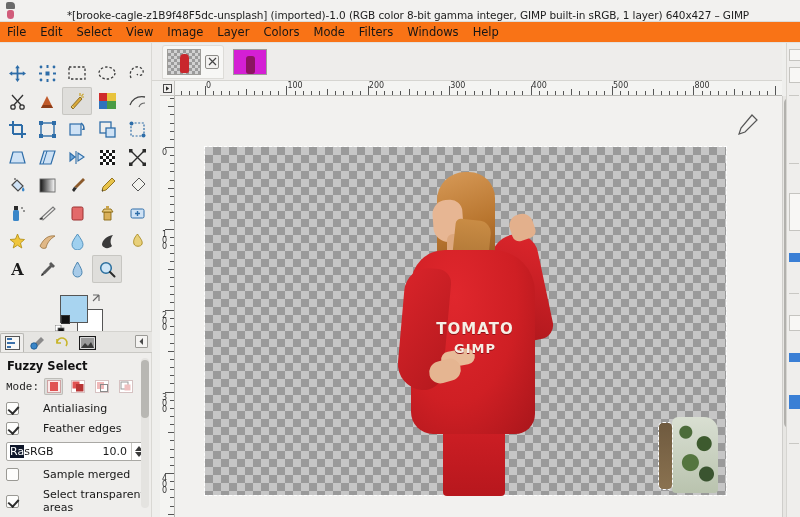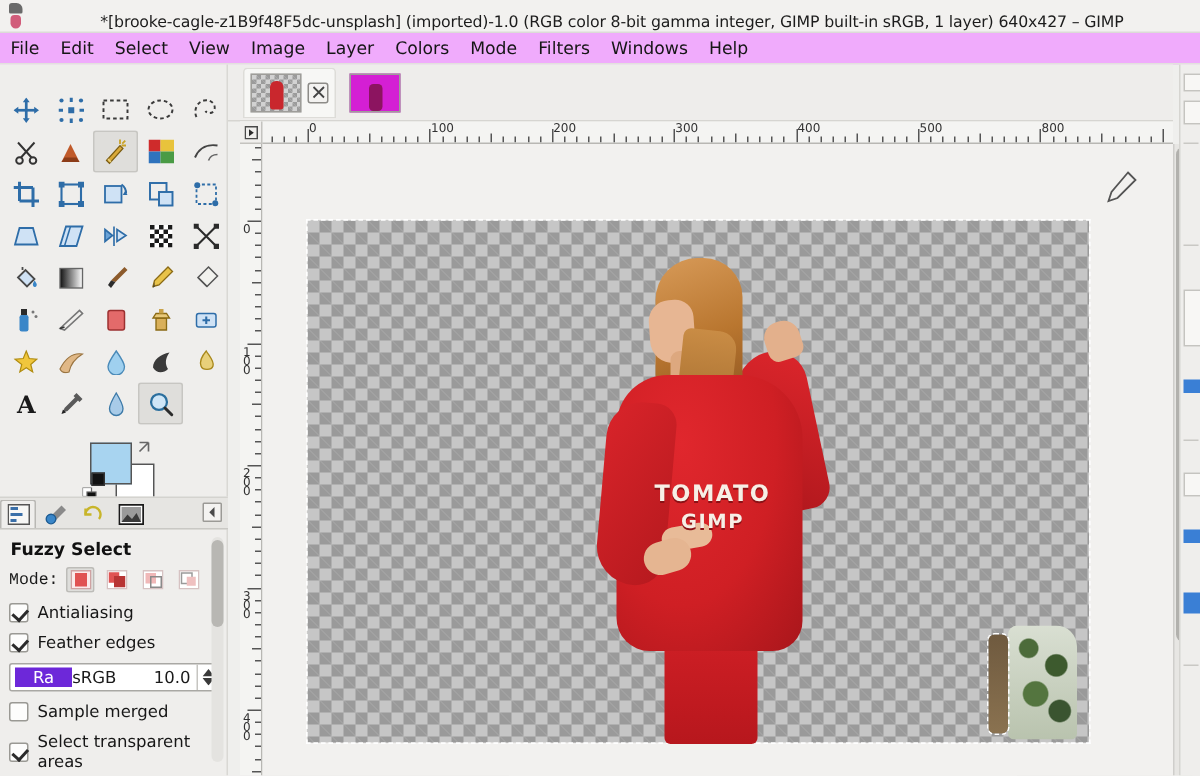--- a/index.html
+++ b/index.html
@@ -31,21 +31,21 @@
   }
   .titlebar .ttl {
     flex:1 1 auto; text-align:center; font-size:10.5px; color:#1c1c1c;
     white-space:nowrap; overflow:hidden; letter-spacing:-0.1px;
     padding-right:6px;
   }
 
   
   .menubar {
     position:absolute; left:0; top:22px; width:800px; height:21px;
-    background:#f0abfc; display:flex; align-items:center;
+    background:#f97316; display:flex; align-items:center;
     border-bottom:1px solid #e2e1dd;
   }
   .menubar .mi {
     padding:2px 7px 3px 7px; font-size:11.5px; color:#161616; cursor:default;
     line-height:14px;
   }
 
   
   .toolbox {
     position:absolute; left:0; top:43px; width:152px; height:288px;
@@ -89,36 +89,36 @@
     border:1px solid transparent; border-bottom:none; background:transparent;
   }
   .dtab.active { background:#efeeec; border-color:#b9b8b4; border-radius:2px 2px 0 0;}
   .dock-collapse { position:absolute; right:4px; top:3px; width:13px; height:13px; border:1px solid #9b9a96; background:#f4f3f1; border-radius:1px; display:flex;align-items:center;justify-content:center;}
   .dock-body { position:absolute; left:0; top:21px; width:152px; height:165px; padding:4px 6px 0 6px; }
   .opt-title { font-size:11.5px; font-weight:bold; color:#111; margin:2px 0 5px 1px; }
   .mode-row { display:flex; align-items:center; gap:5px; margin-bottom:7px;font-family:Liberation Mono, monospace; }
   .mode-row .lbl { font-size:11px; color:#1a1a1a; }
   .mode-btn { width:19px; height:17px; display:flex; align-items:center; justify-content:center; border-radius:2px;}
   .mode-btn.sel { background:#dededb; box-shadow: inset 0 0 0 1px #bdbcb8; }
-  .chk-row { display:flex; align-items:center; gap:6px; margin-bottom:7px; }
+  .chk-row { display:flex; align-items:center; gap:24px; margin-bottom:7px; }
   .chk {
     width:13px; height:13px; border:1px solid #9a9994; background:#fdfdfc; border-radius:2px;
     position:relative; flex:0 0 13px;
   }
   .chk.on::after {
     content:""; position:absolute; left:3px; top:1px; width:5px; height:8px;
     border:solid #2b2b2b; border-width:0 2px 2px 0; transform:rotate(42deg);
   }
   .chk-row .cl { font-size:11px; color:#171717; }
   .spin {
     height:19px; border:1px solid #a9a8a4; background:#fff; border-radius:2px;
     display:flex; align-items:center; margin-bottom:7px; position:relative;
   }
   .spin .sp-label { font-size:11px; padding-left:3px; color:#1a1a1a; }
-  .spin .sp-hl { background:#6d28d9; color:#fff; padding:0 12px; }
+  .spin .sp-hl { background:#0f172a; color:#fff; padding:0 0; }
   .spin .sp-val { margin-left:auto; font-size:11px; padding-right:4px; }
   .spin .sp-arrows { width:14px; height:100%; border-left:1px solid #c6c5c1; display:flex; flex-direction:column; align-items:center; justify-content:center; gap:1px;}
   .dock-scroll { position:absolute; right:2px; top:26px; width:8px; height:150px; background:#e4e3e0; border-radius:4px;}
   .dock-scroll .th { position:absolute; left:0; top:2px; width:8px; height:58px; background:#b8b7b3; border-radius:4px;}
 
   
   .tabstrip {
     position:absolute; left:152px; top:43px; width:630px; height:38px;
     background:#eeedeb; border-bottom:1px solid #d6d5d1;
     display:flex; align-items:center; padding-left:10px; gap:4px;

